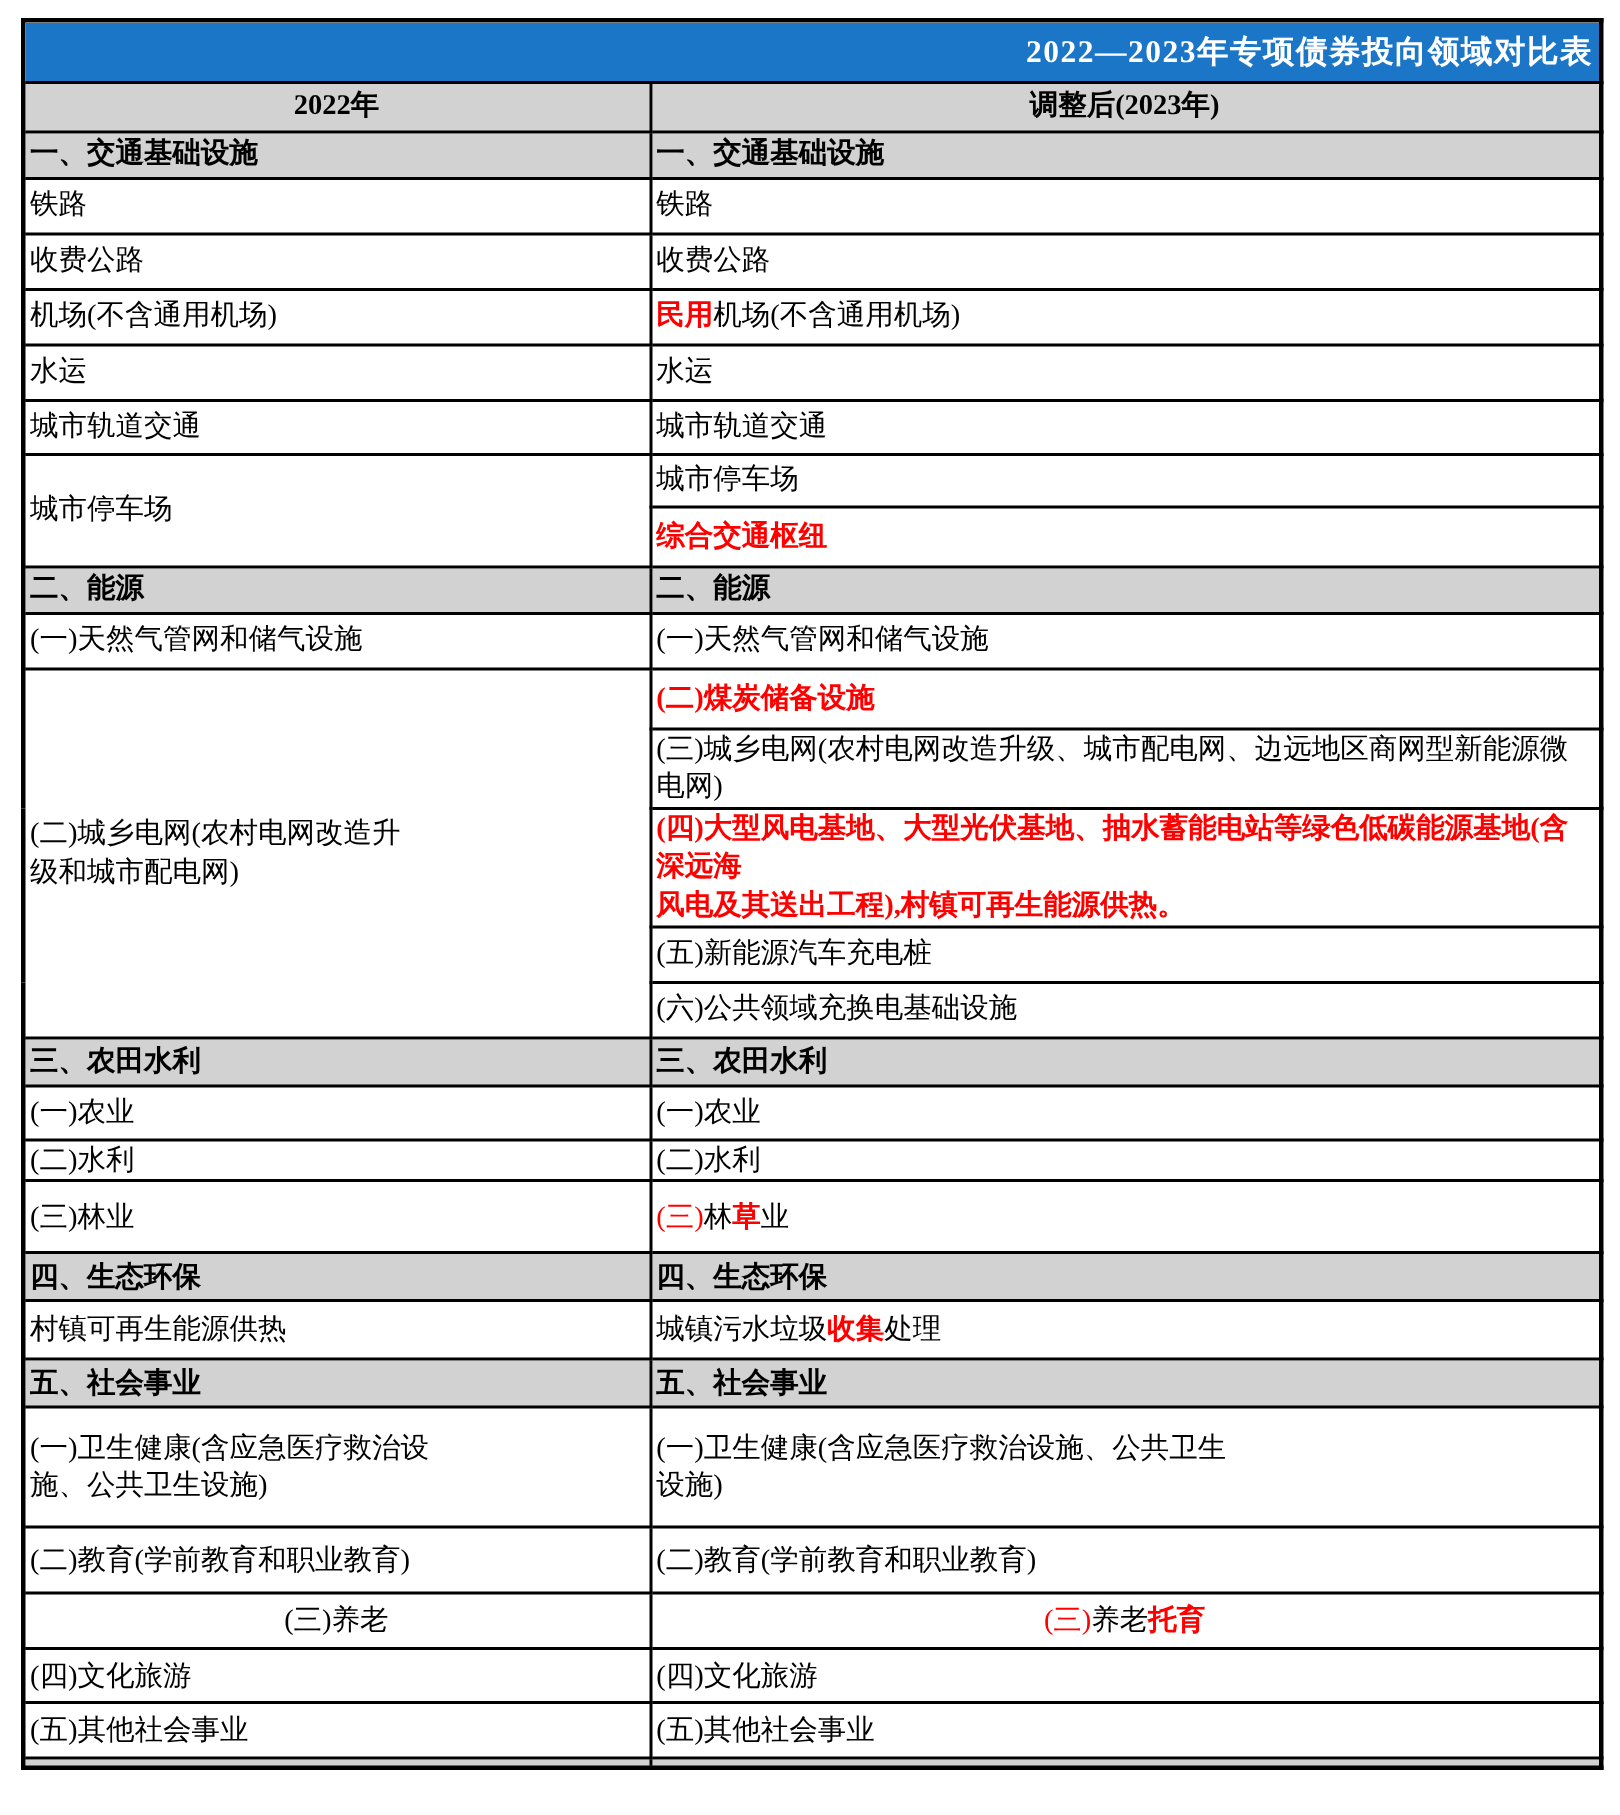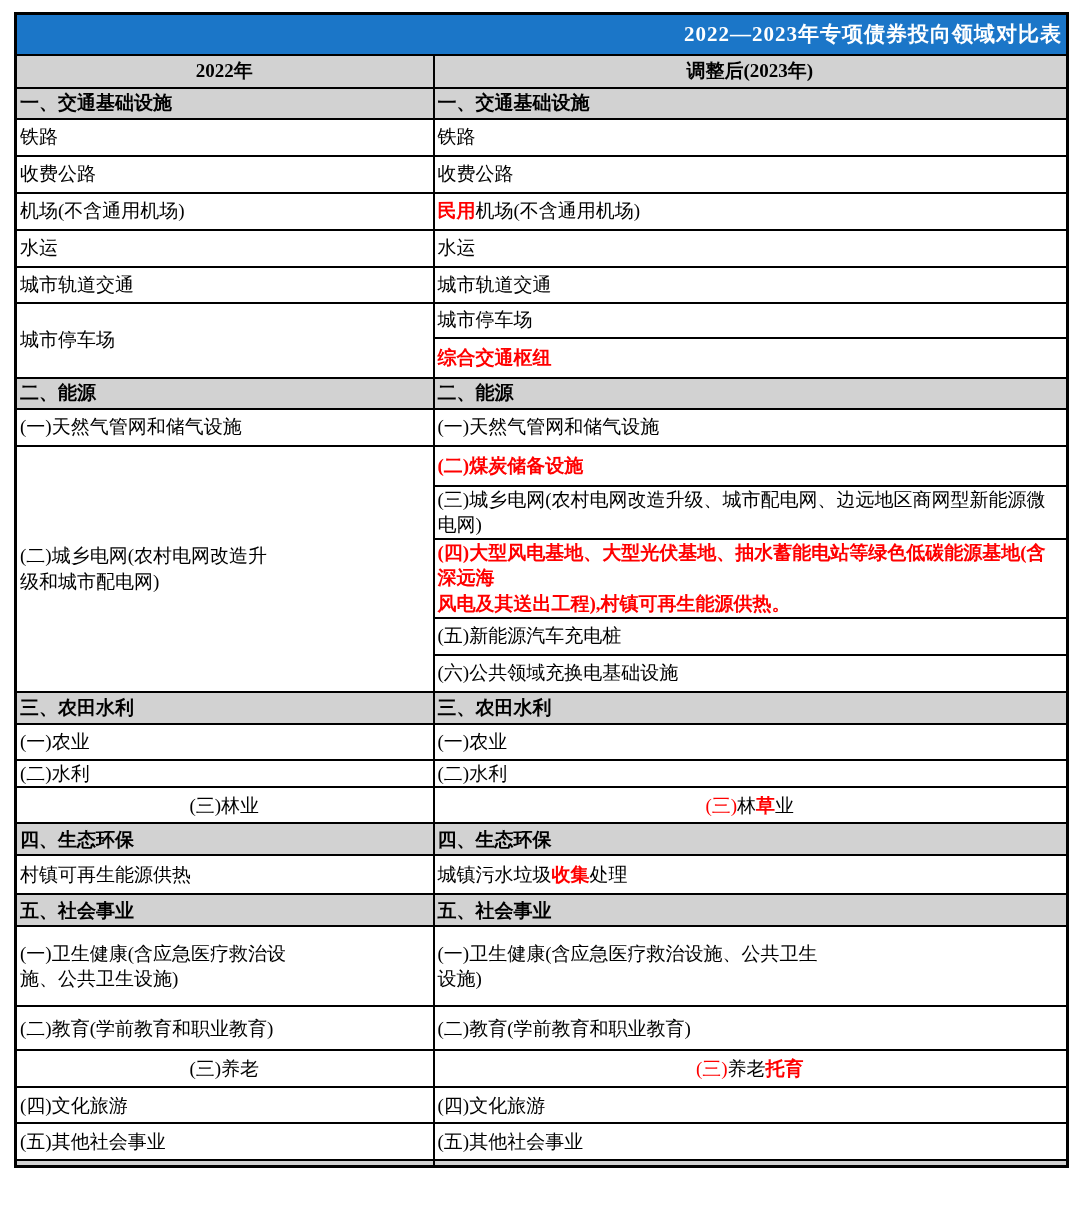--- a/index.html
+++ b/index.html
@@ -142,21 +142,21 @@
           <td><span>三、农田水利</span></td>
         </tr>
         <tr class="k-body" style="height: 36px;">
           <td><span>(一)农业</span></td>
           <td><span>(一)农业</span></td>
         </tr>
         <tr class="k-body" style="height: 24px;">
           <td><span>(二)水利</span></td>
           <td><span>(二)水利</span></td>
         </tr>
-        <tr class="k-body" style="height: 36px; text-align: center;">
+        <tr class="k-body" style="height: 48px;">
           <td><span>(三)林业</span></td>
           <td><span class="r">(三)</span><span>林</span><span class="rb">草</span><span>业</span></td>
         </tr>
         <tr class="k-section" style="height: 32px; margin-top: 16px;">
           <td><span>四、生态环保</span></td>
           <td><span>四、生态环保</span></td>
         </tr>
         <tr class="k-body" style="height: 39px;">
           <td><span>村镇可再生能源供热</span></td>
           <td><span>城镇污水垃圾</span><span class="rb">收集</span><span>处理</span></td>

